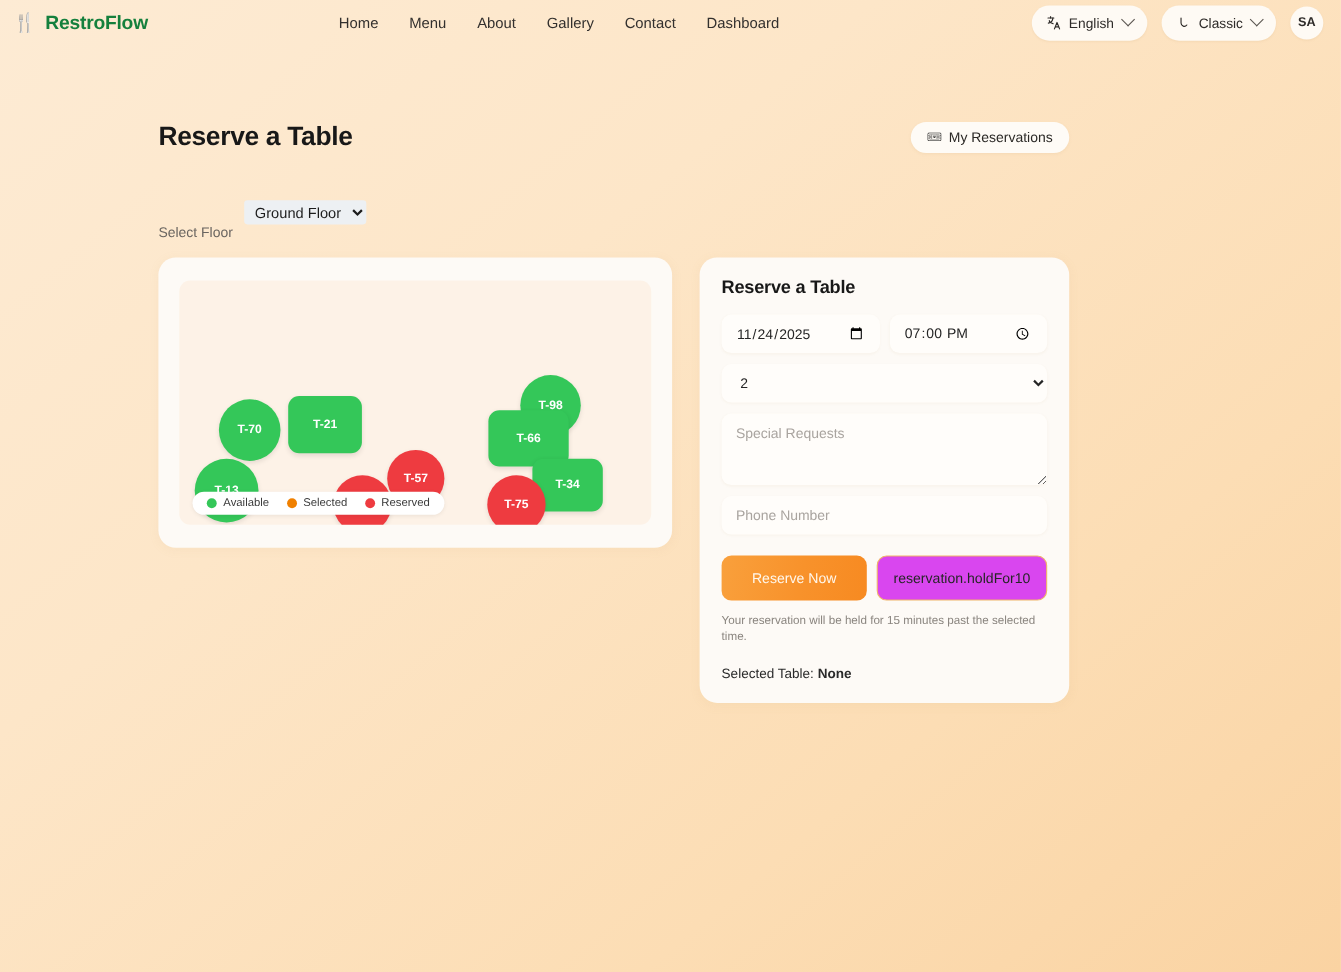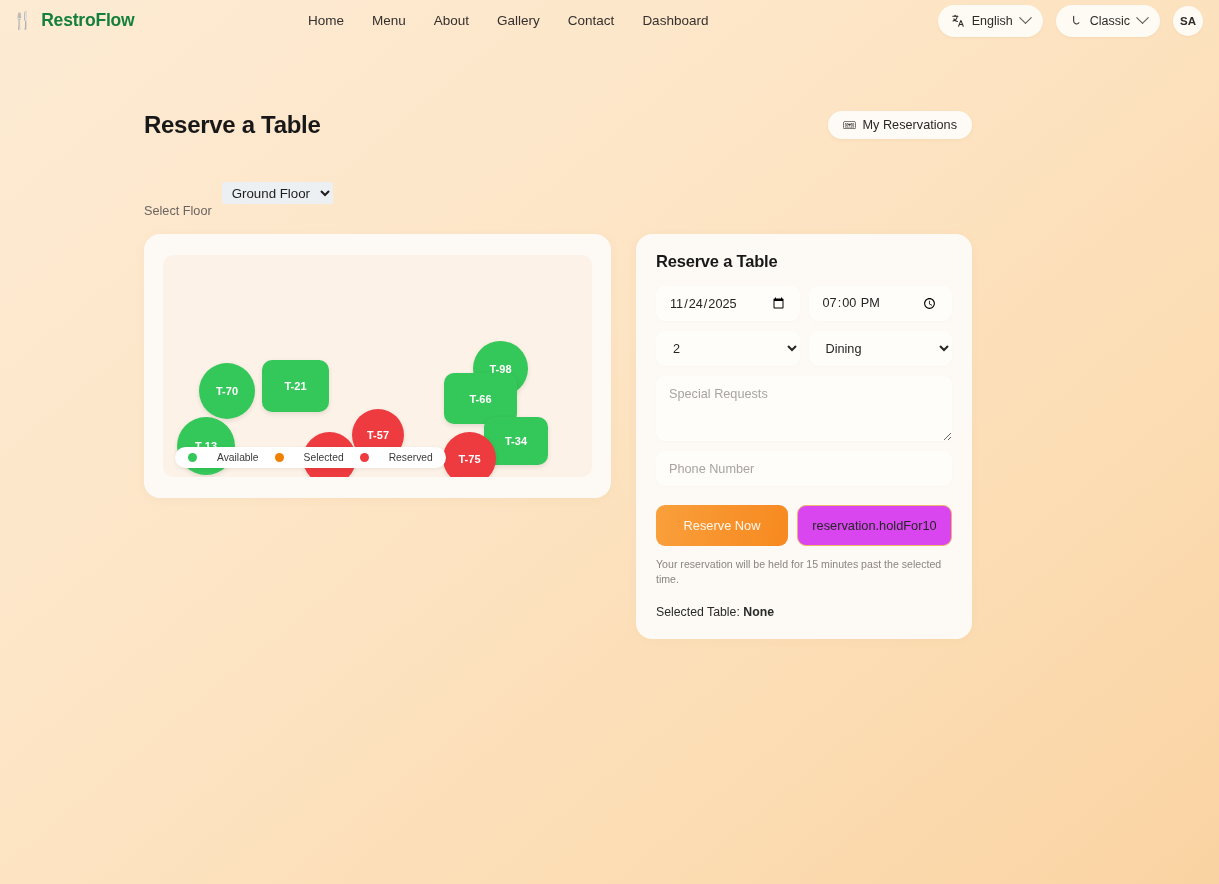--- a/index.html
+++ b/index.html
@@ -220,21 +220,21 @@
     gap: 16px;
     background: #FFFFFF;
     border-radius: 16px;
     padding: 5px 13px;
     box-shadow: 0 1px 4px rgba(0,0,0,0.07);
     z-index: 5;
   }
   .legend-item {
     display: flex;
     align-items: center;
-    gap: 20px;
+    gap: 6px;
   }
   .legend-dot {
     width: 9px; height: 9px;
     border-radius: 50%;
     flex: 0 0 auto;
   }
   .legend-text {
     font-size: 10.3px;
     color: #3a3a3a;
     white-space: nowrap;
@@ -476,23 +476,20 @@
 
       <div class="field-row">
         <input class="fld" type="date" value="2025-11-24" style="">
         <input class="fld" type="time" value="19:00" style="">
       </div>
 
       <div class="field-row">
         <select class="fld">
           <option>2</option>
         </select>
-        <select class="fld">
-          <option>Dining</option>
-        </select>
       </div>
 
       <textarea class="textarea-fld" placeholder="Special Requests" style=""></textarea>
 
       <input class="phone-fld" type="text" placeholder="Phone Number" style="">
 
       <div class="action-row">
         <button class="reserve-now-btn">Reserve Now</button>
         <button class="hold-btn">reservation.holdFor10</button>
       </div>

